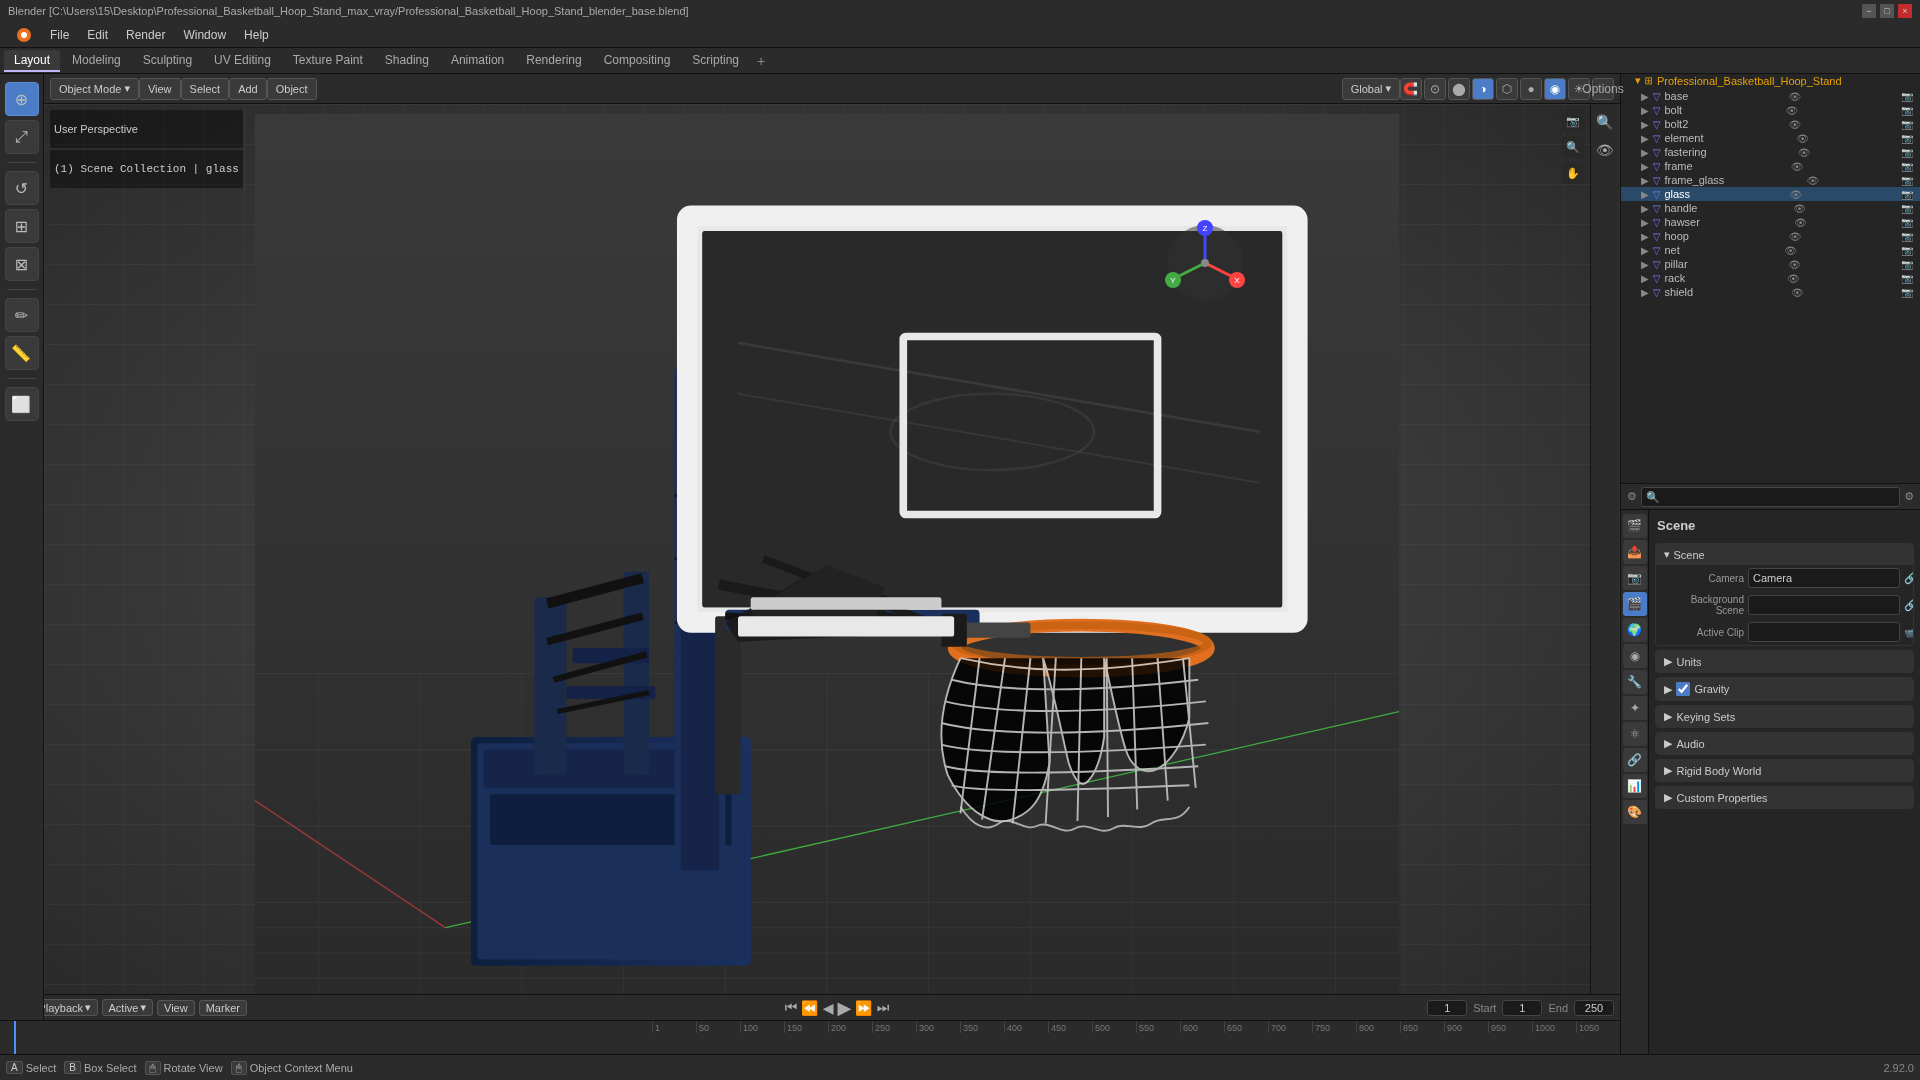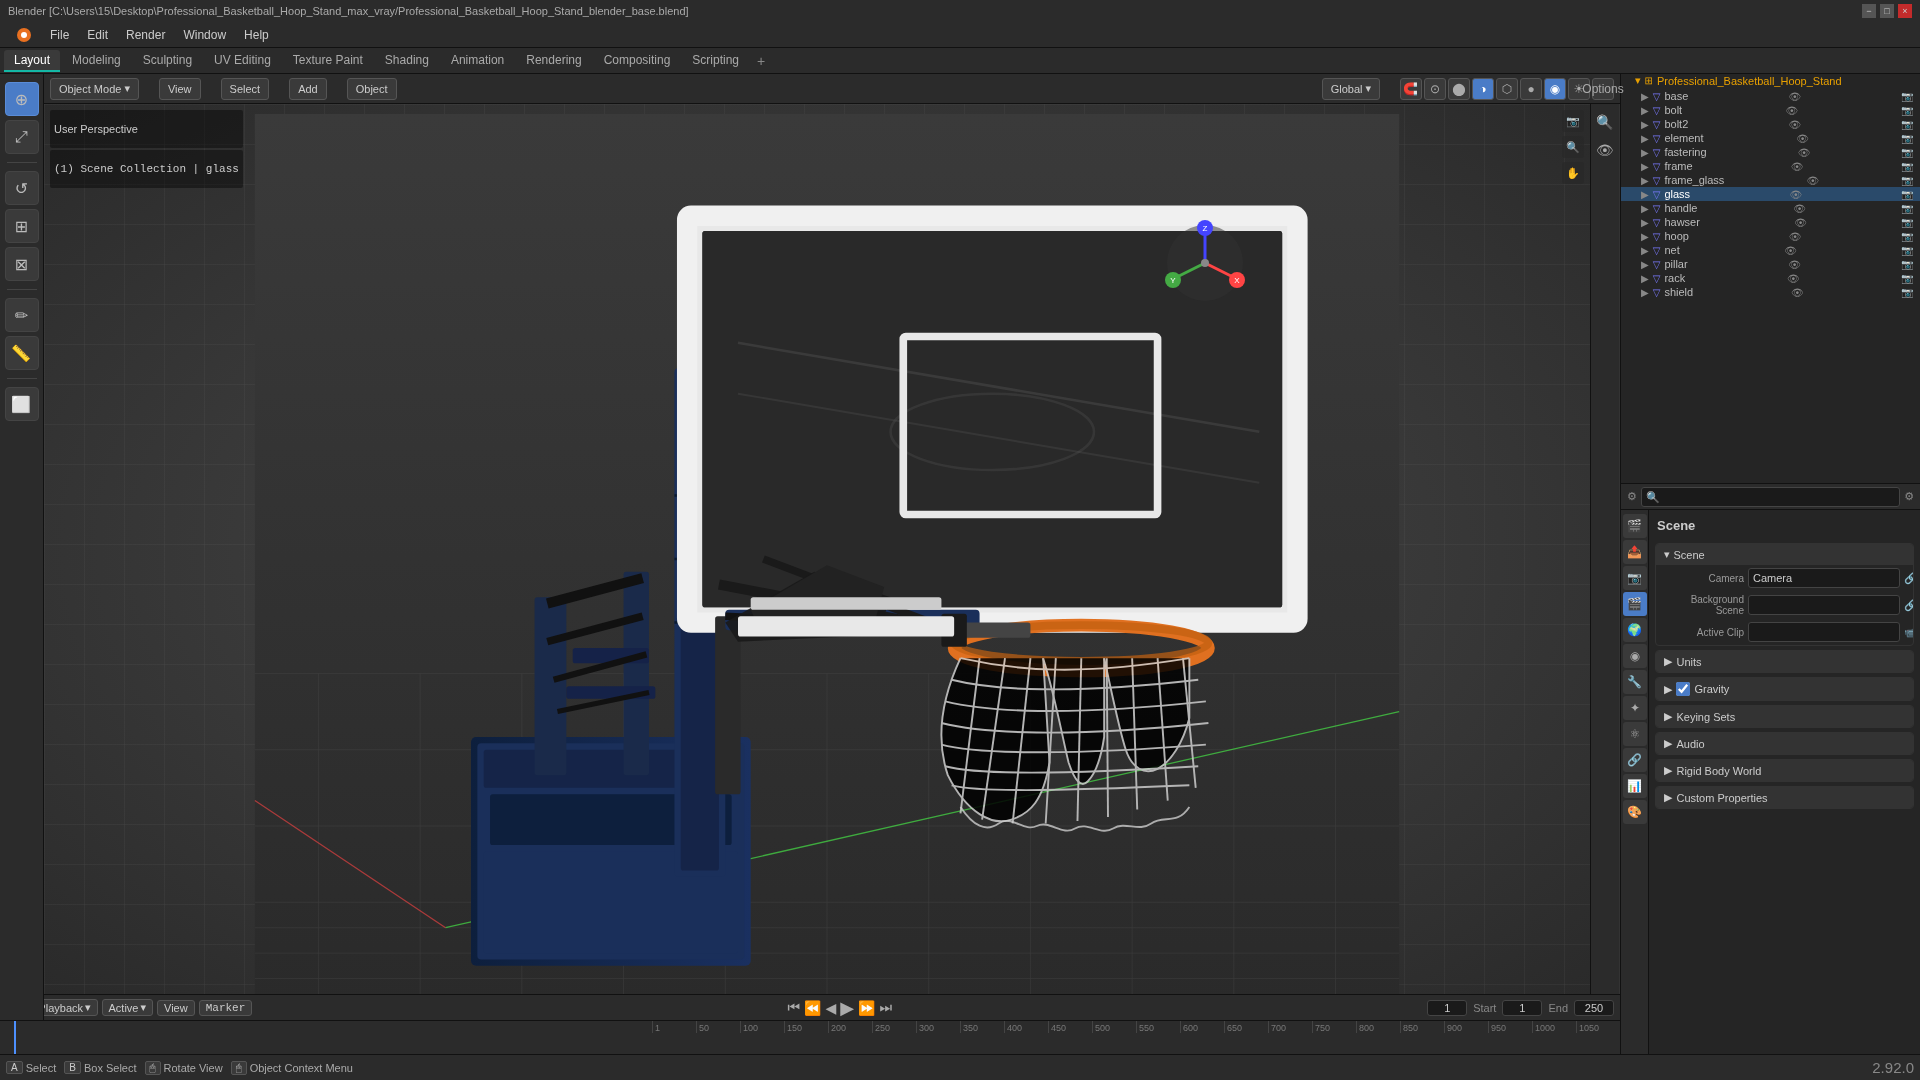--- a/index.html
+++ b/index.html
@@ -85,21 +85,21 @@
       padding: 3px 10px;
       font-size: 12px;
       color: #aaa;
       cursor: pointer;
       border-radius: 3px 3px 0 0;
       border-bottom: 2px solid transparent;
     }
     .ws-tab.active {
       background: #3a3a3a;
       color: #fff;
-      border-bottom: 2px solid #14b8a6;
+      border-bottom: 2px solid #c4b5fd;
     }
     .ws-tab-add {
       width: 20px;
       height: 20px;
       display: flex;
       align-items: center;
       justify-content: center;
       color: #888;
       cursor: pointer;
       font-size: 14px;
@@ -580,21 +580,21 @@
   <div class="tool-btn" title="Rotate">↺</div>
   <div class="tool-btn" title="Scale">⊞</div>
   <div class="tool-btn" title="Transform">⊠</div>
   <div class="tool-separator"></div>
   <div class="tool-btn" title="Annotate">✏</div>
   <div class="tool-btn" title="Measure">📏</div>
   <div class="tool-separator"></div>
   <div class="tool-btn" title="Add Cube">⬜</div>
 </div>
 
-<div id="viewport-header" style="position: absolute; top: 74px; left: 44px; right: 300px; height: 30px; background: rgb(43, 43, 43); display: flex; align-items: center; padding: 0px 6px; gap: 20px; border-bottom: 1px solid rgb(17, 17, 17); z-index: 90;">
+<div id="viewport-header" style="position: absolute; top: 74px; left: 44px; right: 300px; height: 30px; background: rgb(43, 43, 43); display: flex; align-items: center; padding: 0px 6px; gap: 0; border-bottom: 1px solid rgb(17, 17, 17); z-index: 90;">
   <div class="vp-mode-btn">
     <span>Object Mode</span>
     <span>▾</span>
   </div>
   <div class="vp-mode-btn">View</div>
   <div class="vp-mode-btn">Select</div>
   <div class="vp-mode-btn">Add</div>
   <div class="vp-mode-btn">Object</div>
   <div style="flex:1"></div>
   <div class="vp-mode-btn">
@@ -1027,21 +1027,21 @@
       <span>Playback</span>
       <span>▾</span>
     </div>
     <div style="background:#3a3a3a;border:1px solid #555;border-radius:3px;padding:1px 6px;font-size:11px;cursor:pointer;display:flex;align-items:center;gap:2px;">
       <span>Active</span>
       <span>▾</span>
     </div>
     <div style="background:#3a3a3a;border:1px solid #555;border-radius:3px;padding:1px 6px;font-size:11px;cursor:pointer;">
       <span>View</span>
     </div>
-    <div style="background:#3a3a3a;border:1px solid #555;border-radius:3px;padding:1px 6px;font-size:11px;cursor:pointer;font-family:Liberation Mono, monospace;">
+    <div style="background:#3a3a3a;border:1px solid #555;border-radius:3px;padding:1px 6px;font-size:11px;cursor:pointer;">
       <span>Marker</span>
     </div>
 
     <div style="flex:1;display:flex;align-items:center;justify-content:center;gap:4px;">
       <span style="cursor:pointer;font-size:14px;color:#aaa;">⏮</span>
       <span style="cursor:pointer;font-size:14px;color:#aaa;">⏪</span>
       <span style="cursor:pointer;font-size:14px;color:#aaa;">◀</span>
       <span style="cursor:pointer;font-size:18px;color:#aaa;">▶</span>
       <span style="cursor:pointer;font-size:14px;color:#aaa;">⏩</span>
       <span style="cursor:pointer;font-size:14px;color:#aaa;">⏭</span>
@@ -1097,15 +1097,15 @@
   <div class="status-item">
     <span class="status-key">🖱</span>
     <span>Rotate View</span>
   </div>
   <div class="status-item">
     <span class="status-key">🖱</span>
     <span>Object Context Menu</span>
   </div>
 </div>
 
-<div id="status-bar" style="position: absolute; bottom: 0px; right: 0px; width: 300px; height: 26px; background: rgb(43, 43, 43); display: flex; align-items: center; padding: 0px 6px; font-size: 15px; color: rgb(136, 136, 136); border-top: 1px solid rgb(17, 17, 17);">
+<div id="status-bar" style="position: absolute; bottom: 0px; right: 0px; width: 300px; height: 26px; background: rgb(43, 43, 43); display: flex; align-items: center; padding: 0px 6px; font-size: 11px; color: rgb(136, 136, 136); border-top: 1px solid rgb(17, 17, 17);">
   <span style="margin-left:auto;">2.92.0</span>
 </div>
 
 </body></html>

